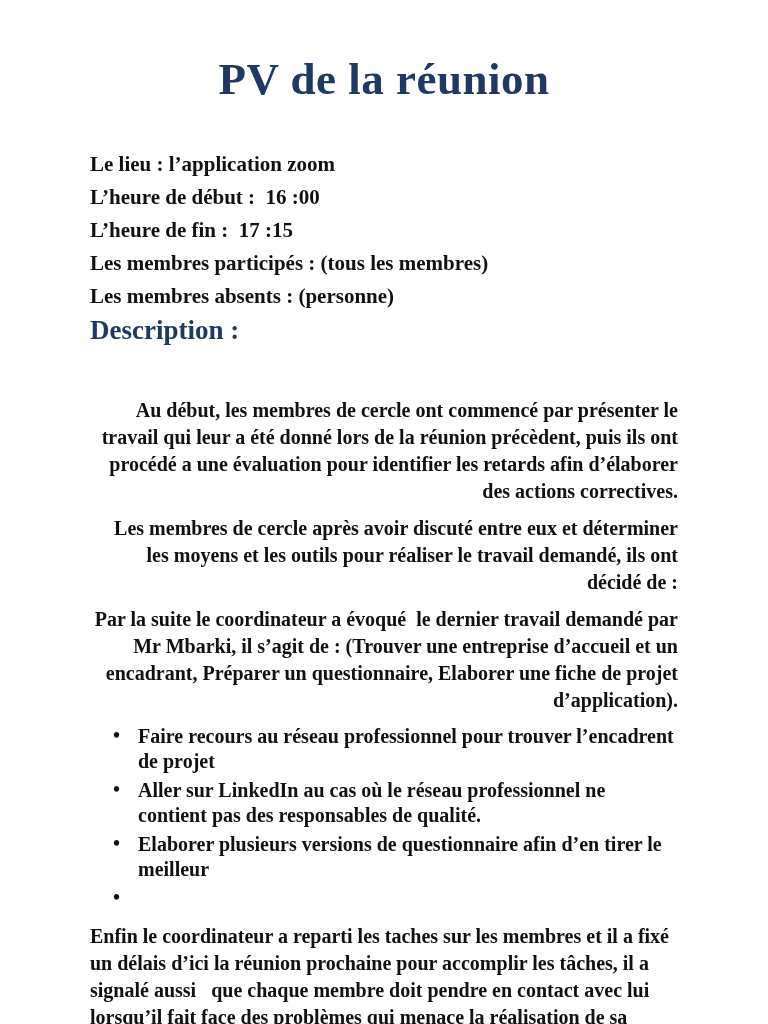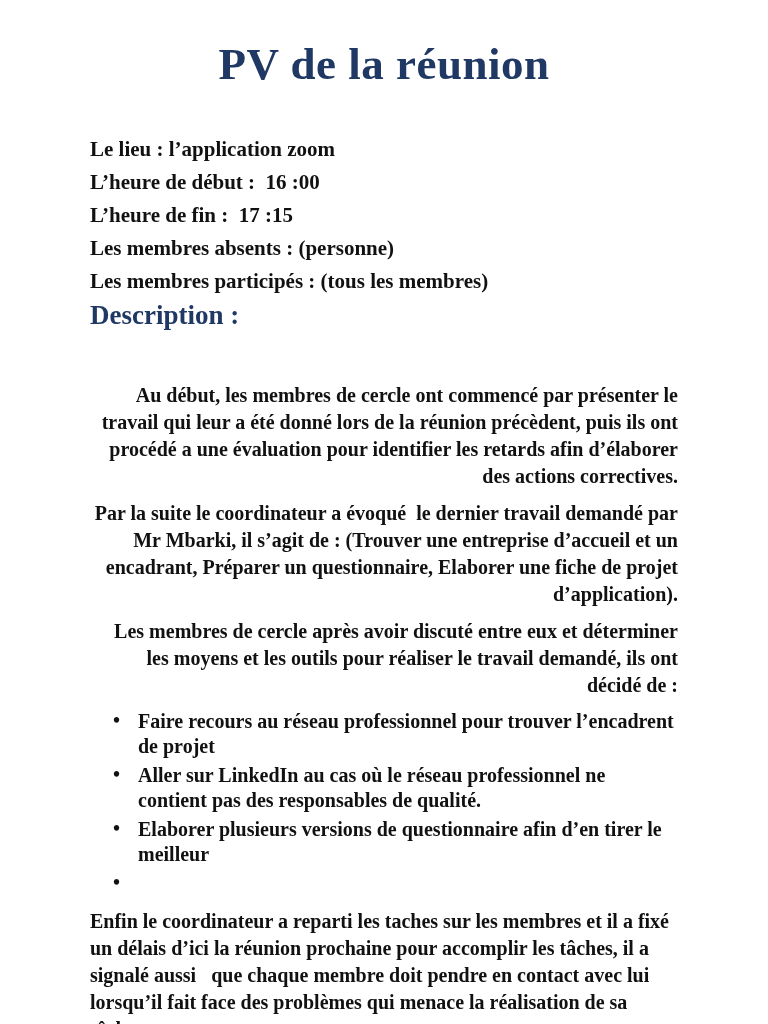--- a/index.html
+++ b/index.html
@@ -13,21 +13,21 @@
     width: 768px;
     height: 1024px;
     background: var(--page-bg);
     font-family: "Liberation Serif", "DejaVu Serif", serif;
     color: var(--body);
     overflow: hidden;
   }
   .page {
     width: 768px;
     height: 1024px;
-    padding: 39px 90px 0 90px;
+    padding: 54px 90px 0 90px;
   }
   .doc-title {
     margin: 0 0 44px 0;
     text-align: center;
     font-size: 45px;
     font-weight: bold;
     color: var(--heading);
     line-height: 1.12;
     letter-spacing: 0.5px;
   }
@@ -85,31 +85,31 @@
 <body>
 
 <div class="page">
 
   <h1 class="doc-title">PV de la réunion</h1>
 
   <section class="meta">
     <p>Le lieu : l’application zoom</p>
     <p>L’heure de début :  16 :00</p>
     <p>L’heure de fin :  17 :15</p>
+    <p>Les membres participés : (tous les membres)</p>
     <p>Les membres absents : (personne)</p>
-    <p>Les membres participés : (tous les membres)</p>
   </section>
 
   <h2 class="section-heading">Description :</h2>
 
   <p class="body-par first">Au début, les membres de cercle ont commencé par présenter le travail qui leur a été donné lors de la réunion précèdent, puis ils ont procédé a une évaluation pour identifier les retards afin d’élaborer des actions correctives.</p>
 
+  <p class="body-par">Les membres de cercle après avoir discuté entre eux et déterminer les moyens et les outils pour réaliser le travail demandé, ils ont décidé de :</p>
+
   <p class="body-par">Par la suite le coordinateur a évoqué  le dernier travail demandé par Mr Mbarki, il s’agit de : (Trouver une entreprise d’accueil et un encadrant, Préparer un questionnaire, Elaborer une fiche de projet d’application).</p>
-
-  <p class="body-par">Les membres de cercle après avoir discuté entre eux et déterminer les moyens et les outils pour réaliser le travail demandé, ils ont décidé de :</p>
 
   <ul class="decisions">
     <li>
       <span class="bullet">•</span>
       <span>Faire recours au réseau professionnel pour trouver l’encadrent de projet</span>
     </li>
     <li>
       <span class="bullet">•</span>
       <span>Aller sur LinkedIn au cas où le réseau professionnel ne contient pas des responsables de qualité.</span>
     </li>

